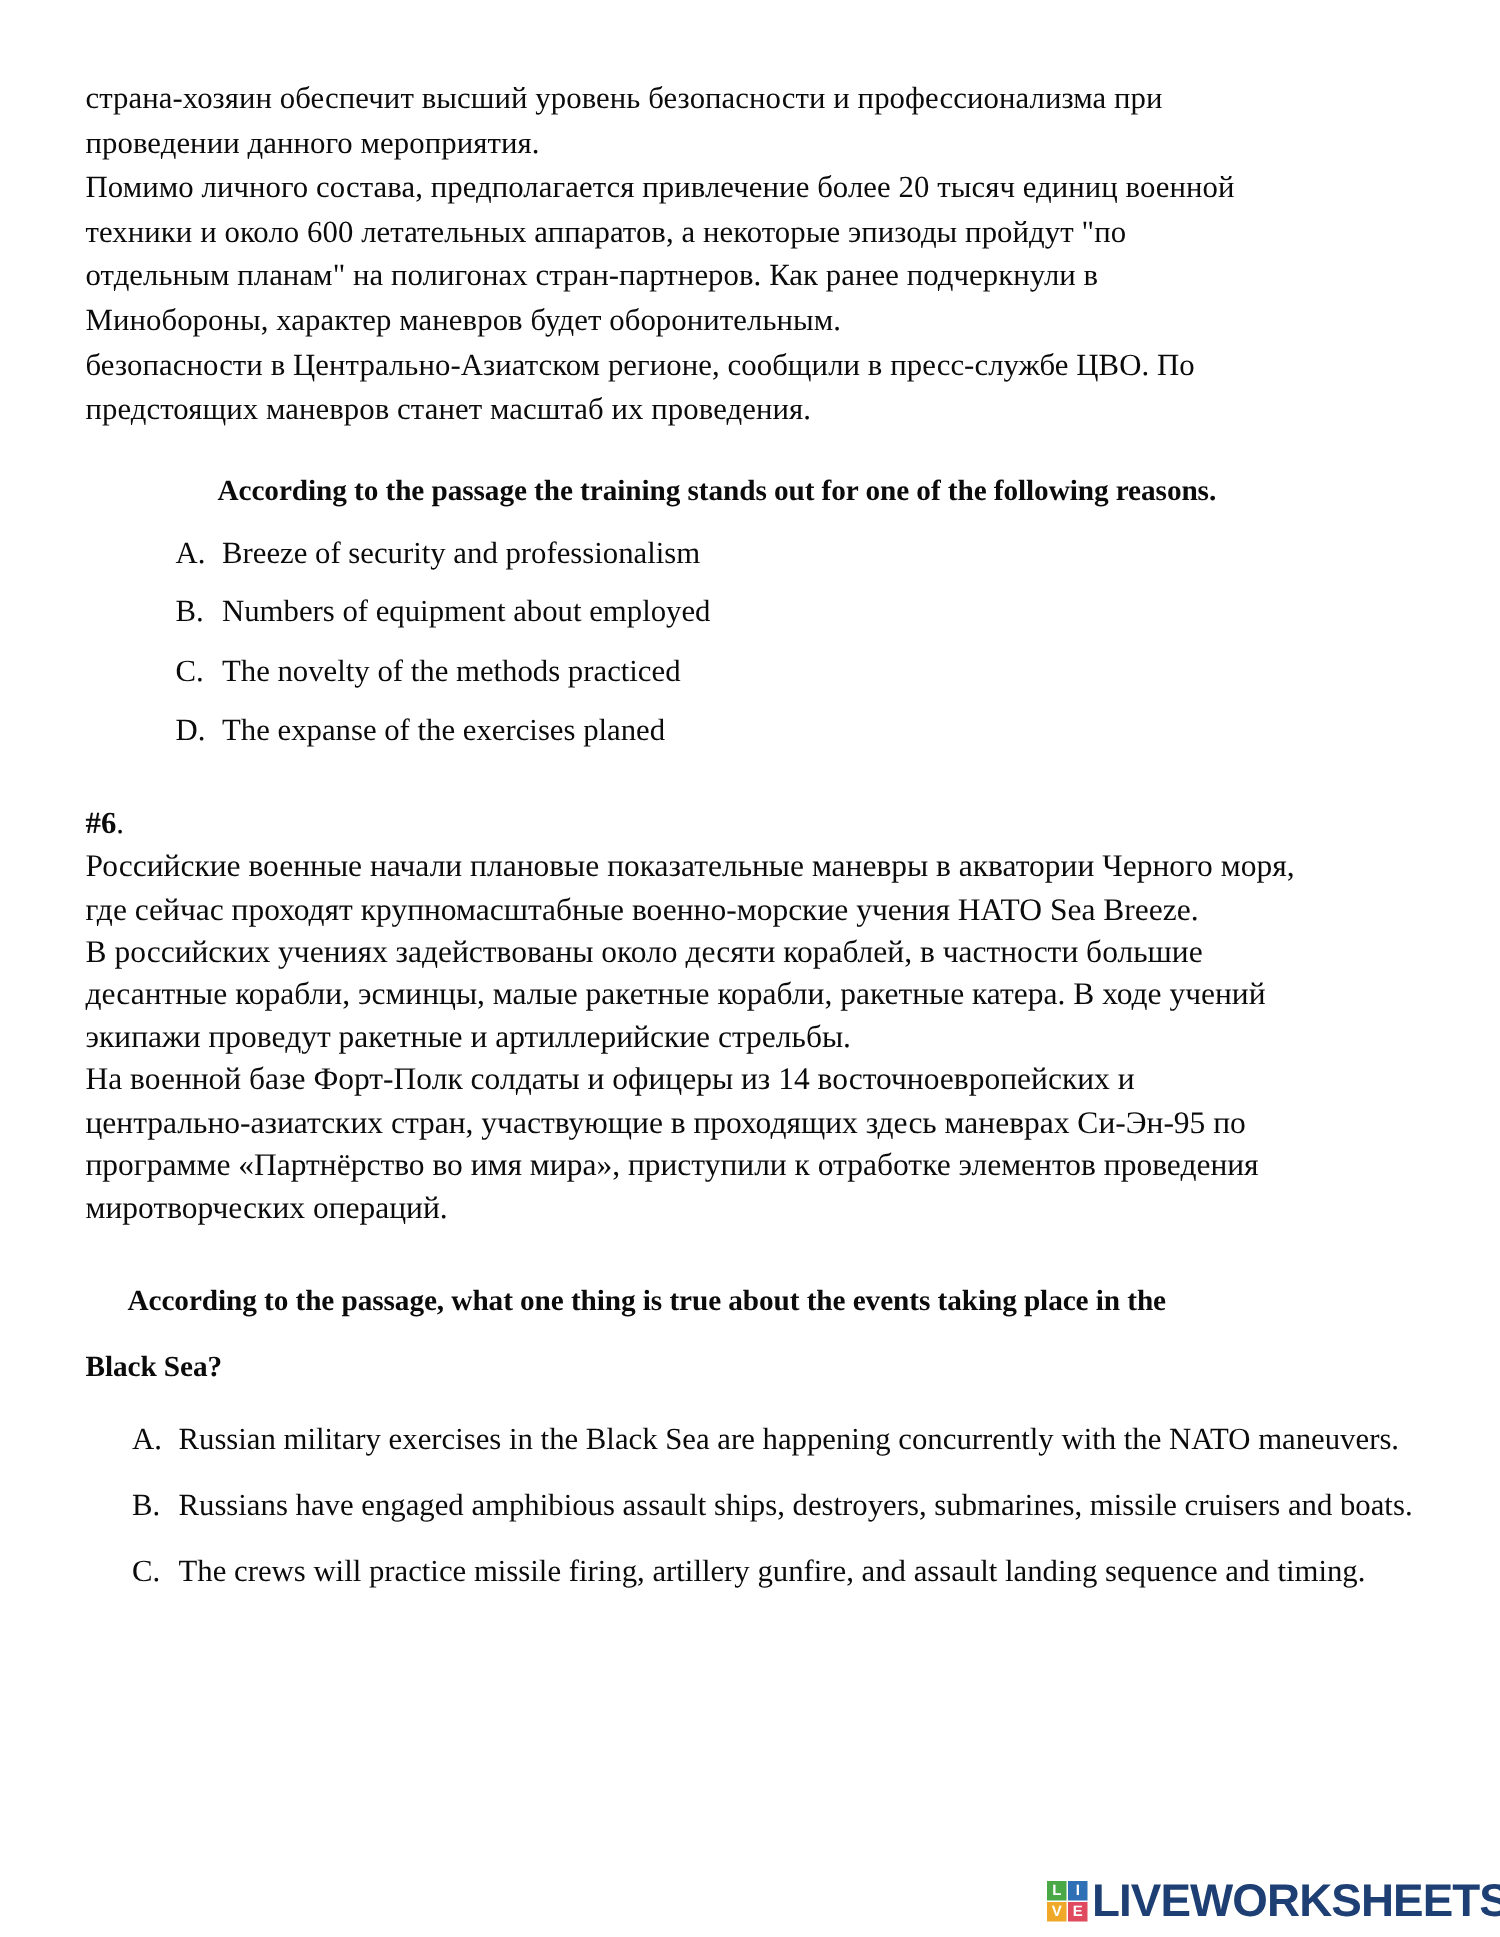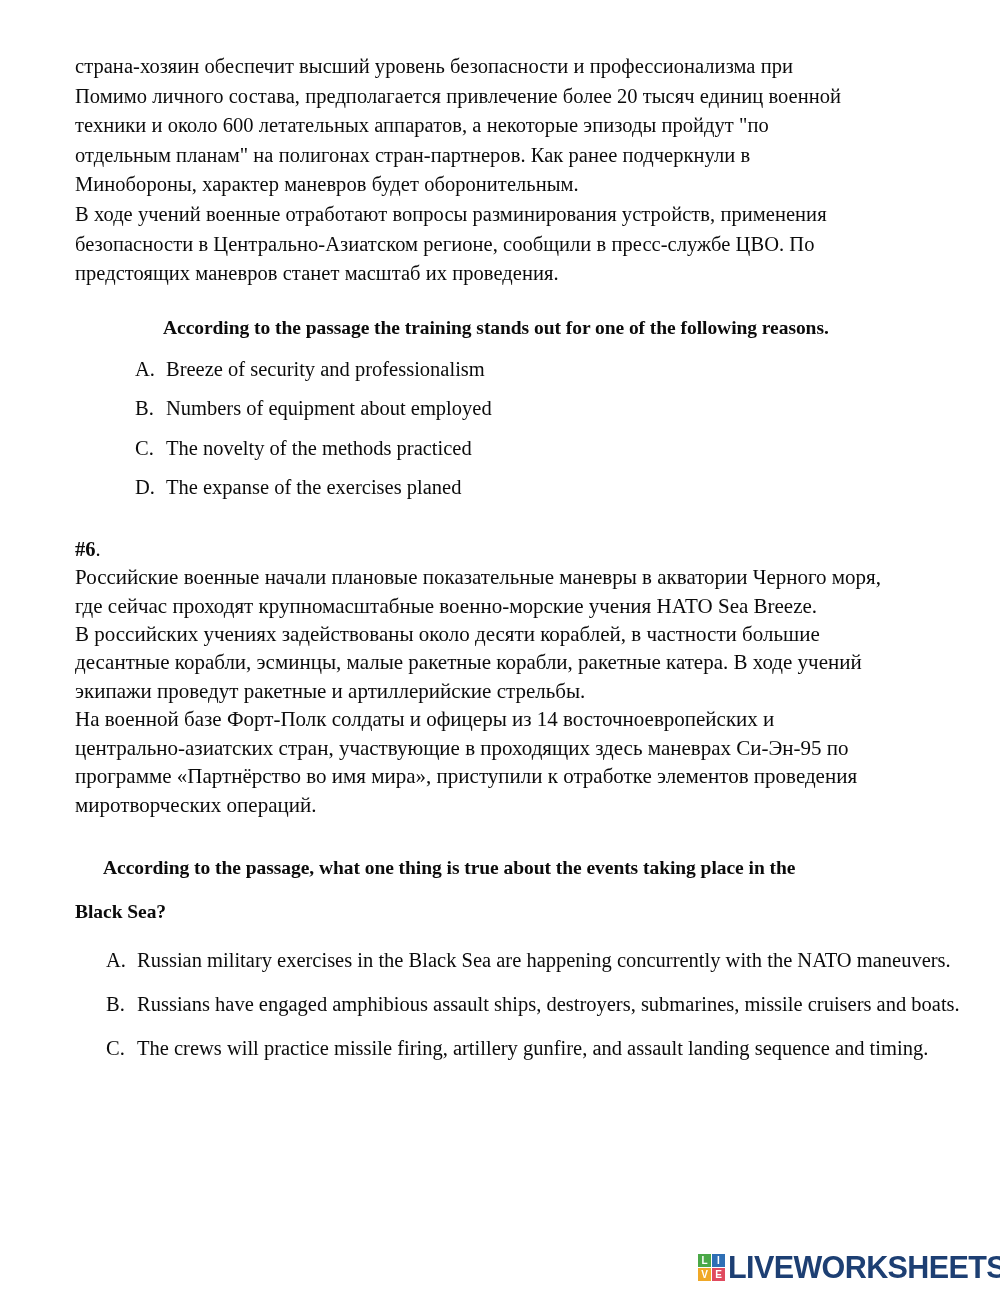--- a/index.html
+++ b/index.html
@@ -12,21 +12,21 @@
     width: 1000px;
     height: 1291px;
     position: relative;
     font-family: "Liberation Serif", "DejaVu Serif", serif;
     color: #0b0b0b;
     overflow: hidden;
   }
 
   .page {
     position: absolute;
-    left: 18px; top: 0;
+    left: 0; top: 0;
     width: 824px;
     height: 1291px;
     box-sizing: border-box;
     padding: 52px 55px 0 57px;
   }
 
   
   .passage {
     font-size: 20.5px;
     line-height: 29.6px;
@@ -154,25 +154,25 @@
     line-height: 30px;
   }
 </style>
 </head>
 <body>
 
 <div class="page">
 
   <div class="passage">
     <p>страна-хозяин обеспечит высший уровень безопасности и профессионализма при</p>
+    <p>проведении данного мероприятия.</p>
     <p> Помимо личного состава, предполагается привлечение более 20 тысяч единиц военной</p>
     <p>техники и около 600 летательных аппаратов, а некоторые эпизоды пройдут "по</p>
     <p>отдельным планам" на полигонах стран-партнеров. Как ранее подчеркнули в</p>
     <p>Минобороны, характер маневров будет оборонительным.</p>
-    <p> В ходе учений военные отработают вопросы разминирования устройств, применения</p>
     <p>безопасности в Центрально-Азиатском регионе, сообщили в пресс-службе ЦВО. По</p>
     <p>предстоящих маневров станет масштаб их проведения.</p>
   </div>
 
   <div class="qblock1">
     <div class="q-stem">According to the passage the training stands out for one of the following reasons.</div>
     <div class="opt-list1">
       <div class="opt1">
         <span class="letter">A.</span>
         <span class="otext">Breeze of security and professionalism</span>

